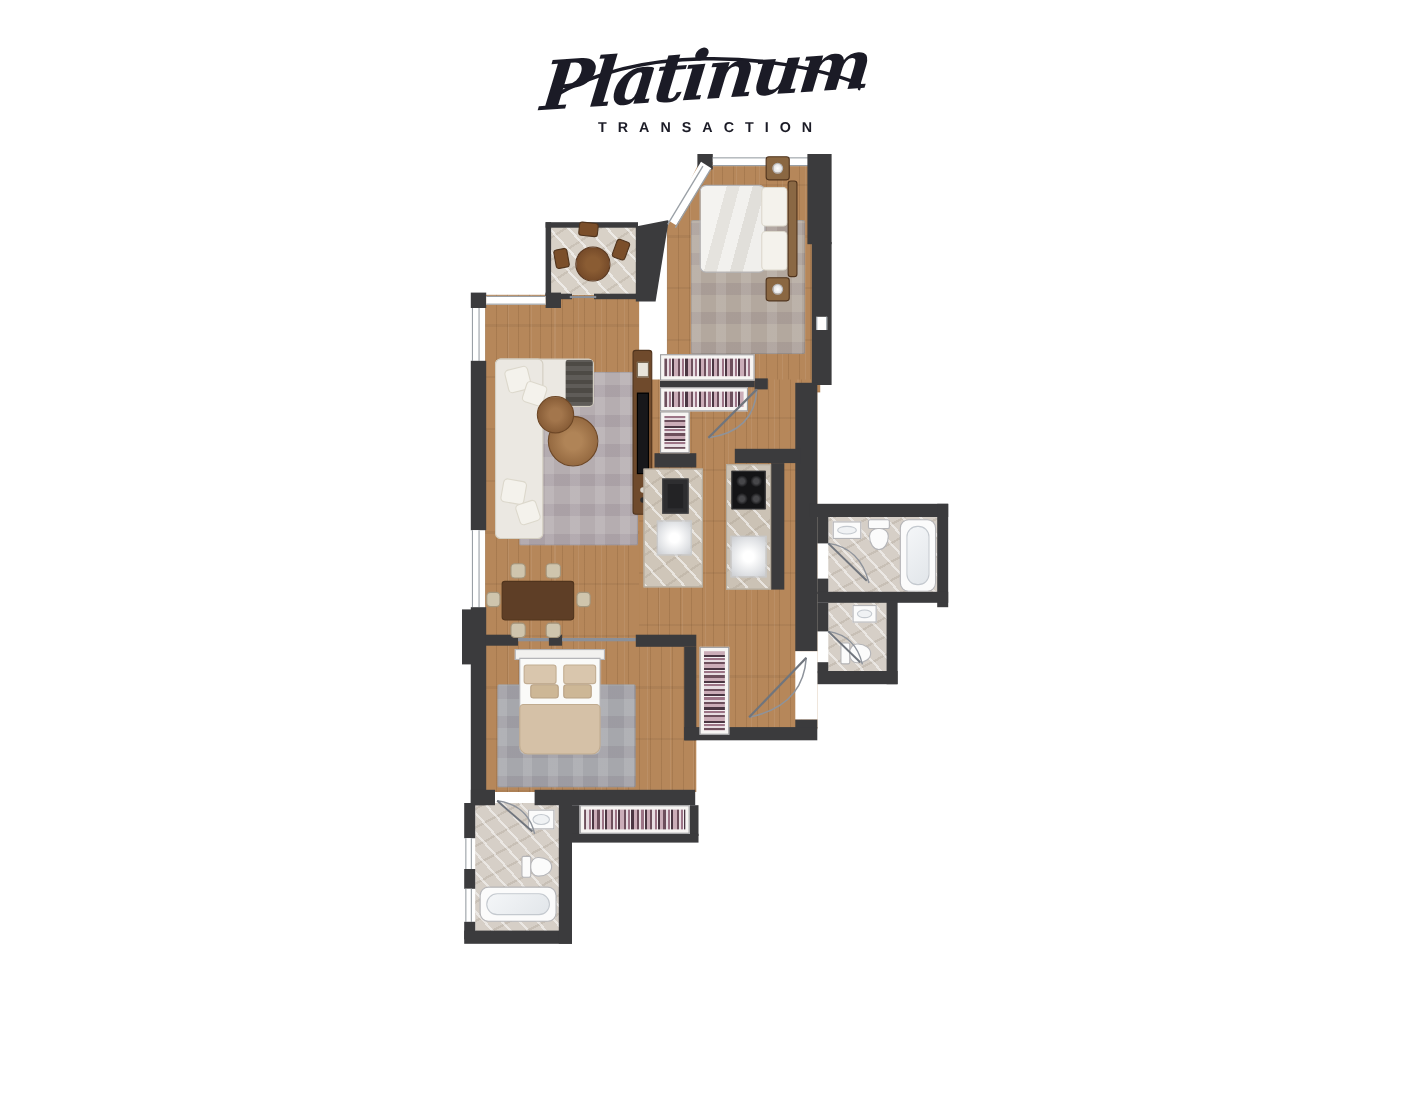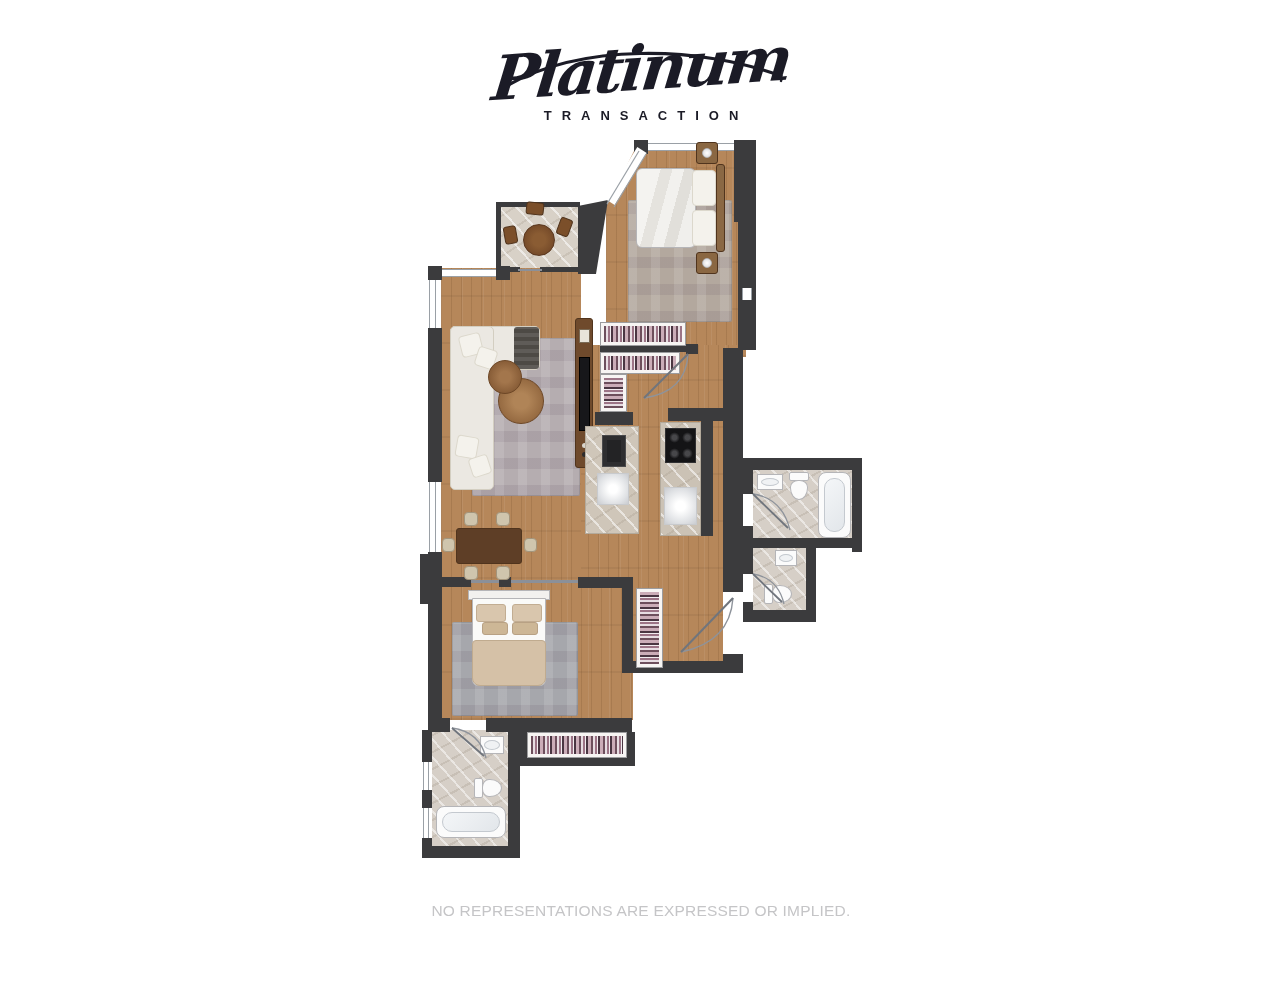--- a/index.html
+++ b/index.html
@@ -290,14 +290,13 @@
 
     <path d="M333 434 Q 358 438 364 464" fill="none" stroke="var(--door)" stroke-width="1.3"></path>
     <line x1="333" y1="434" x2="362" y2="462" stroke="#70757d" stroke-width="1.8"></line>
 
     <path d="M32 588 Q 60 592 66 618" fill="none" stroke="var(--door)" stroke-width="1.3"></path>
     <line x1="32" y1="588" x2="64" y2="616" stroke="#70757d" stroke-width="1.8"></line>
   </svg>
 </div>
 
 <div class="disclaimer">
-  <div>NO REPRESENTATIONS ARE EXPRESSED OR IMPLIED.</div>
 </div>
 
 </body></html>

